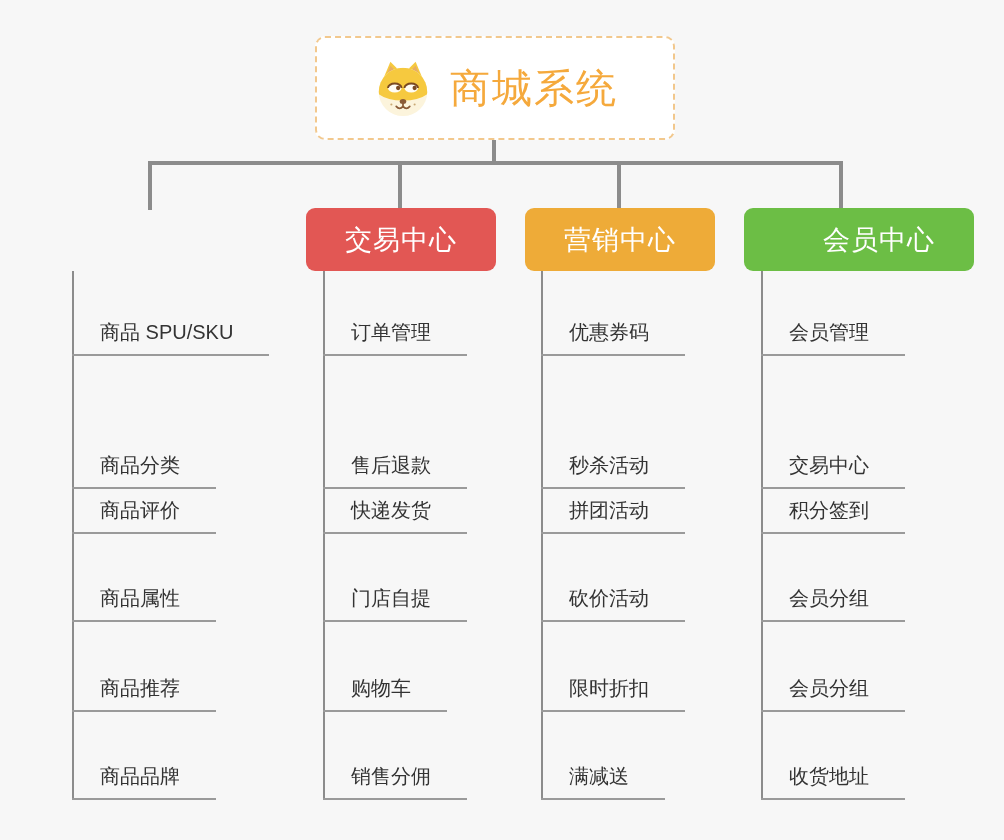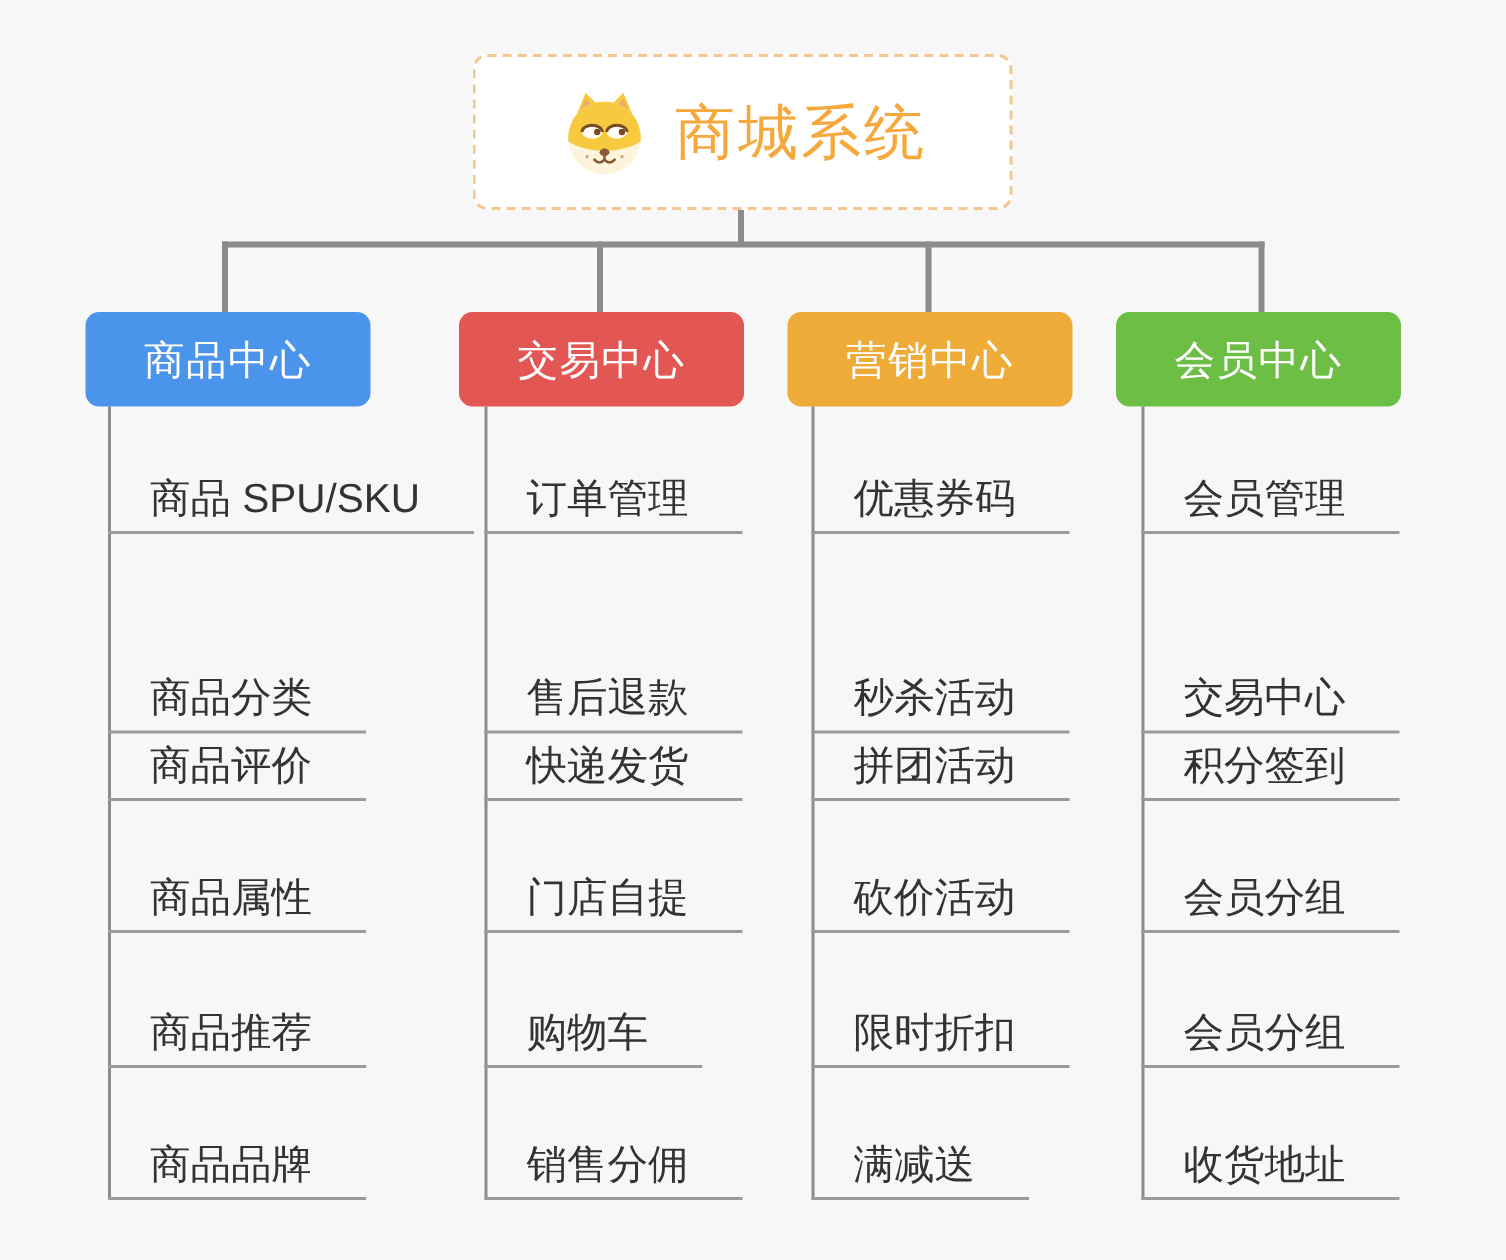--- a/index.html
+++ b/index.html
@@ -56,37 +56,37 @@
     width:190px;height:63px;
     border-radius:9px;
     color:#fff;font-size:27px;letter-spacing:1px;
     display:flex;align-items:center;justify-content:center;
     cursor:pointer;
     white-space:nowrap;
   }
   .branch-box.b0{left:57px;}
   .branch-box.b1{left:306px;}
   .branch-box.b2{left:525px;}
-  .branch-box.b3{left:744px;}
+  .branch-box.b3{left:744px;padding-left:40px;}
   
   .branch-col{position:absolute;top:271px;width:1px;}
   .branch-col.c0{left:72px;}
   .branch-col.c1{left:323px;}
   .branch-col.c2{left:541px;}
   .branch-col.c3{left:761px;}
   .vline{
     position:absolute;left:0;top:0;
     width:2px;height:529px;
     background:var(--connector);
   }
   .leaf{
     position:absolute;left:0;
     padding:0 36px 9px 28px;
     border-bottom:2px solid var(--underline);
-    font-size:27px;line-height:26px;
+    font-size:20px;line-height:26px;
     color:var(--item-text);
     white-space:nowrap;
     cursor:pointer;
   }
   .leaf.r0{top:48px;}
   .leaf.r1{top:137px;margin-top:44px;}
   .leaf.r2{top:226px;}
   .leaf.r3{top:314px;}
   .leaf.r4{top:404px;}
   .leaf.r5{top:492px;}
@@ -129,21 +129,20 @@
     <span class="root-title">商城系统</span>
   </div>
 
   <div class="line stem"></div>
   <div class="line hbar"></div>
   <div class="line drop d0"></div>
   <div class="line drop d1"></div>
   <div class="line drop d2"></div>
   <div class="line drop d3"></div>
 
-  <div class="branch-box b0" style="background: rgb(75, 148, 236);">商品中心</div>
   <div class="branch-box b1" style="background: rgb(226, 87, 84);">交易中心</div>
   <div class="branch-box b2" style="background: rgb(238, 171, 56);">营销中心</div>
   <div class="branch-box b3" style="background: rgb(108, 190, 69);">会员中心</div>
 
   <div class="branch-col c0">
     <div class="vline"></div>
     <div class="leaf r0">商品 SPU/SKU</div>
     <div class="leaf r1">商品分类</div>
     <div class="leaf r2">商品评价</div>
     <div class="leaf r3">商品属性</div>

